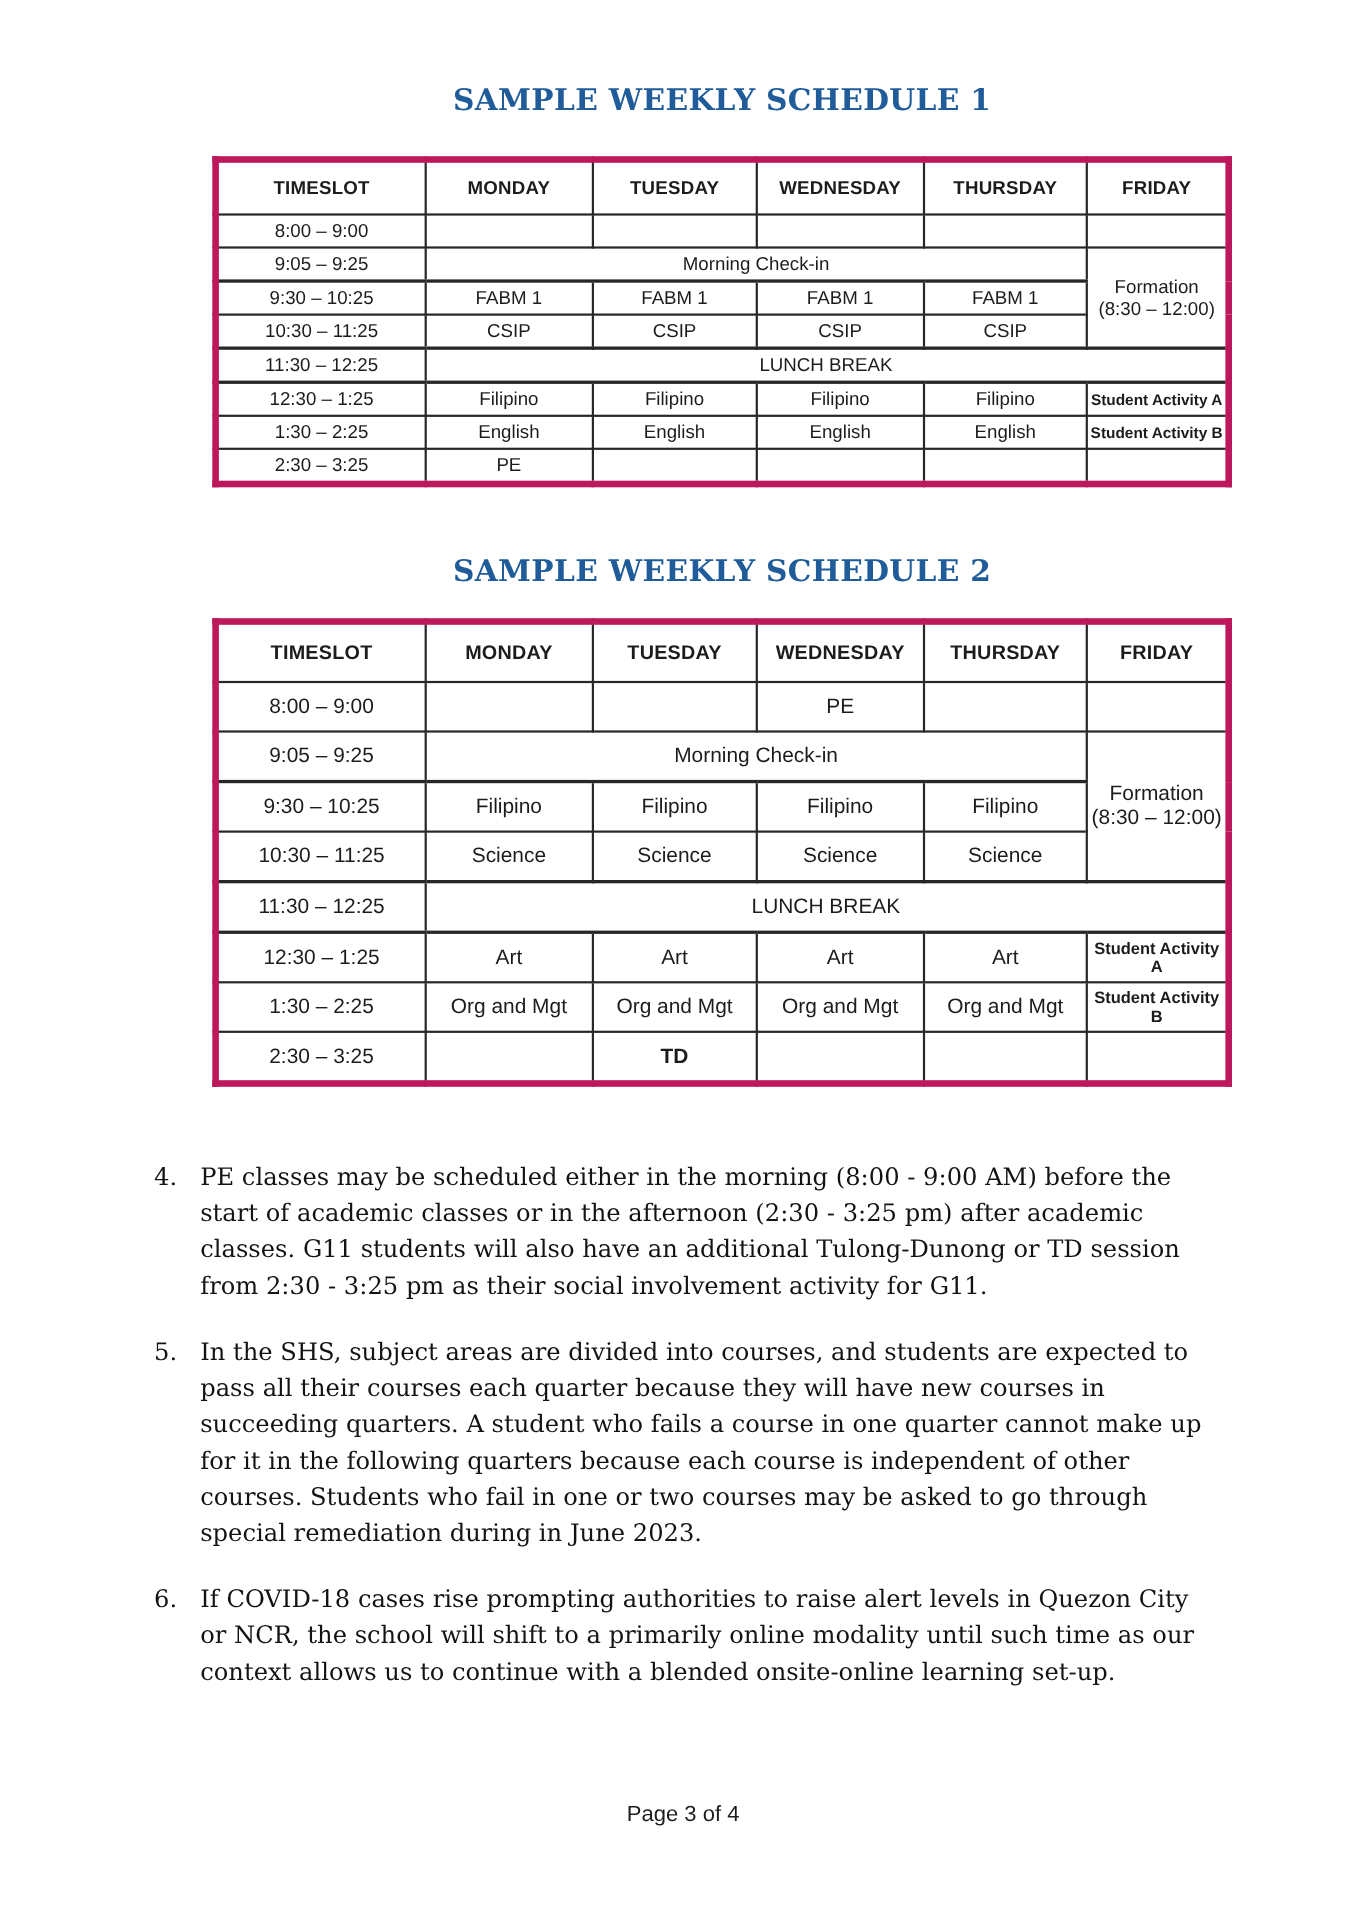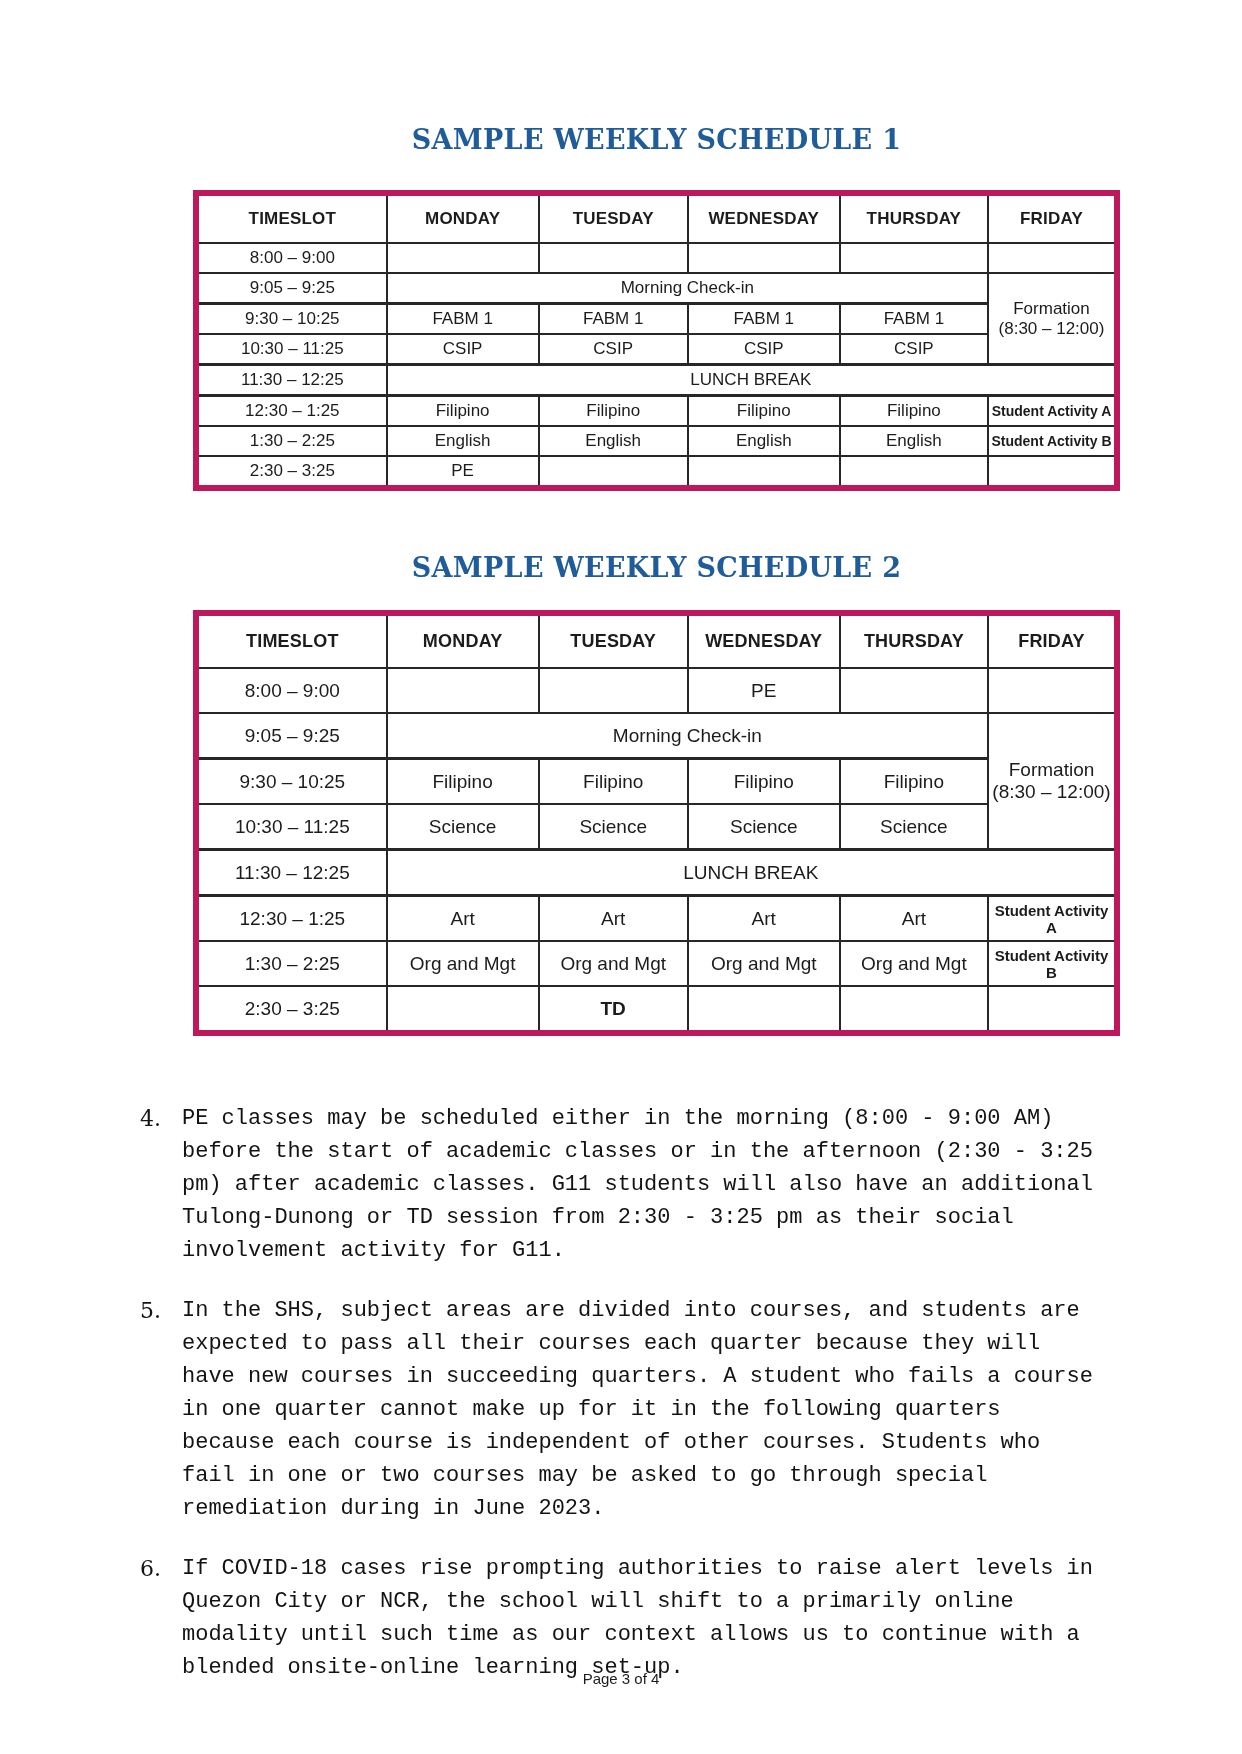--- a/index.html
+++ b/index.html
@@ -10,21 +10,21 @@
     overflow:hidden;
   }
   .page{
     position:relative;
     width:1242px;height:1754px;
     background:#ffffff;
   }
   .content{
     width:927px;
     margin-left:193px;
-    padding-top:120px;
+    padding-top:72px;
   }
   h2.sched-title{
     margin:0;
     text-align:center;
     font-family:"DejaVu Serif", serif;
     font-weight:bold;
     font-size:27px;
     line-height:40px;
     letter-spacing:0.3px;
     color:#1F5C99;
@@ -77,31 +77,29 @@
     display:flex;
     margin-bottom:27px;
   }
   .note .num{
     flex:0 0 42px;
   }
   .note p{
     margin:0;
     flex:1;
     max-width:915px;
-    font-family:Liberation Mono, monospace;
   }
   .footer{
     position:absolute;
     left:0;top:1638px;
     width:100%;
     text-align:center;
     font-family:"Liberation Sans", sans-serif;
-    font-size:15px;
+    font-size:20px;
     color:#1c1c1c;
-    margin-top:32px;
   }
 </style>
 </head>
 <body>
 
 <div class="page">
 
   <div class="content">
 
     <section class="sched sched-1">

